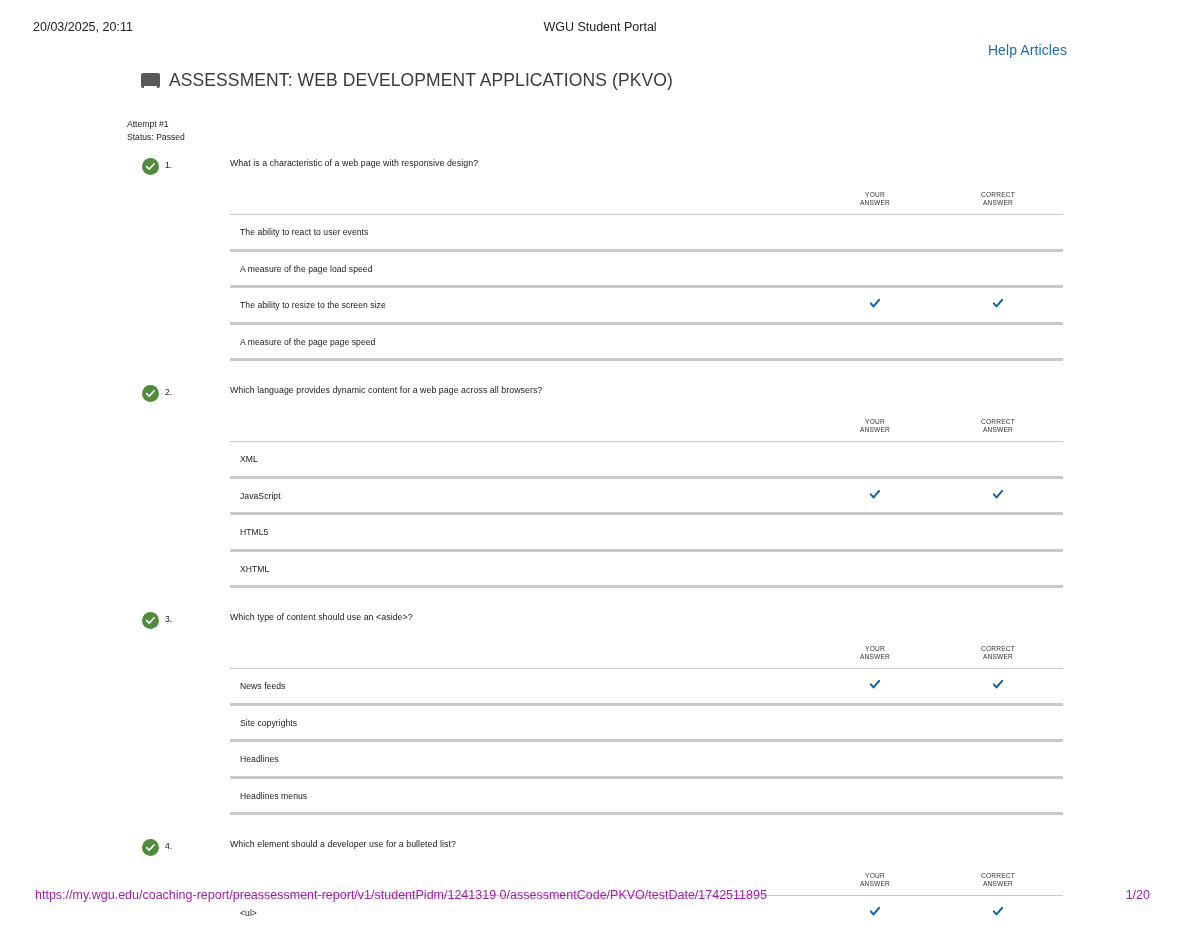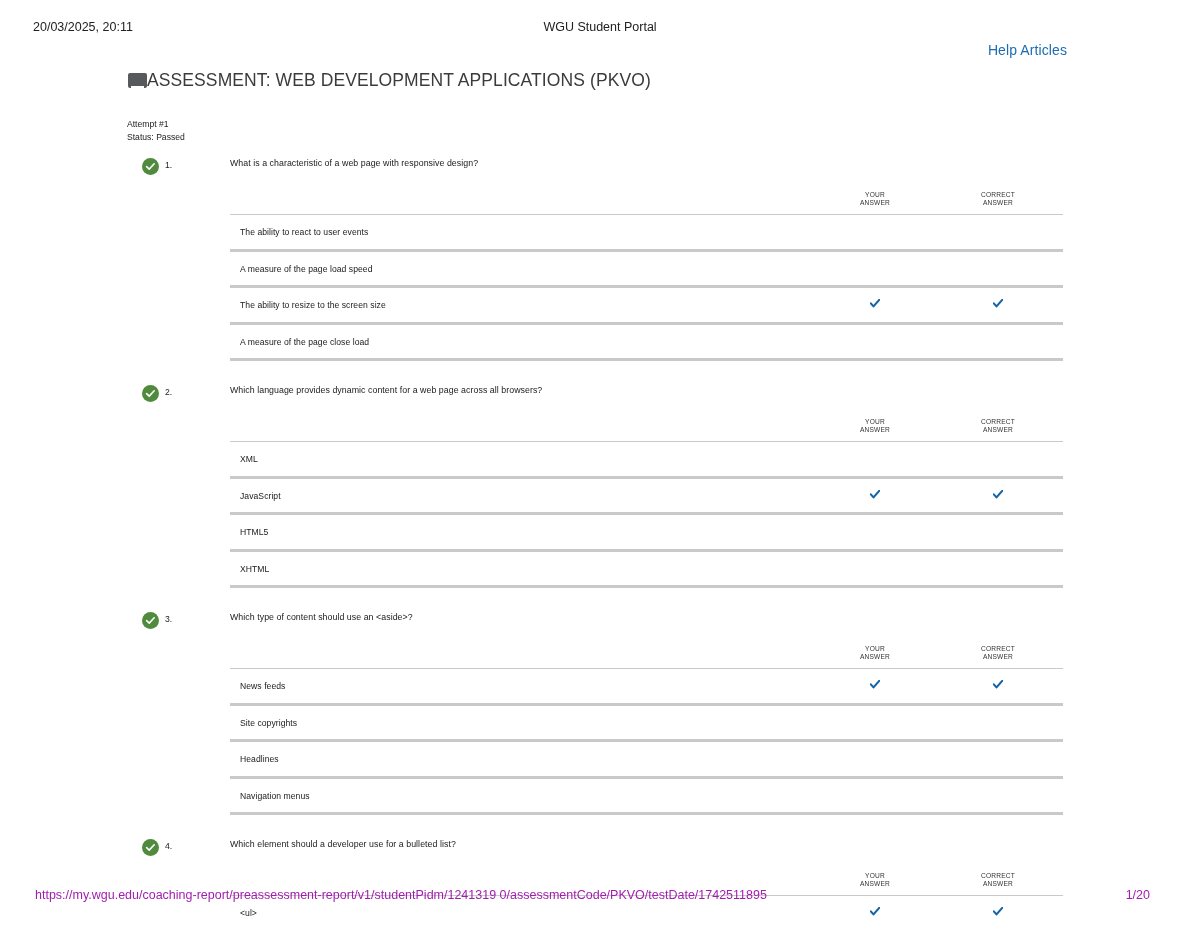--- a/index.html
+++ b/index.html
@@ -52,23 +52,24 @@
     letter-spacing: 0.1px;
     text-decoration: none;
     white-space: nowrap;
     margin-left: 28px;
   }
 
   
   .page-title-row {
     position: absolute;
     top: 70px;
-    left: 128px;
+    left: 141px;
     display: flex;
     align-items: center;
+    gap: 9px;
   }
   .title-icon {
     width: 19px;
     height: 15px;
     background: #58595b;
     border-radius: 2px;
     position: relative;
     flex: none;
   }
   .title-icon::after {
@@ -274,21 +275,21 @@
             <path d="M0.8 4.4 L3.5 7.4 L9.2 0.9" fill="none" stroke="#1464a5" stroke-width="2.1" stroke-linecap="round" stroke-linejoin="round"></path>
           </svg>
         </span>
         <span class="opt-mark mark-correct">
           <svg width="10" height="9" viewBox="0 0 10 9" aria-hidden="true">
             <path d="M0.8 4.4 L3.5 7.4 L9.2 0.9" fill="none" stroke="#1464a5" stroke-width="2.1" stroke-linecap="round" stroke-linejoin="round"></path>
           </svg>
         </span>
       </div>
       <div class="opt-row" style="border-bottom-color: rgb(201, 201, 201);">
-        <span class="opt-text">A measure of the page close load</span>
+        <span class="opt-text">A measure of the page page speed</span>
         <span class="opt-mark mark-your"></span>
         <span class="opt-mark mark-correct"></span>
       </div>
     </div>
     <div class="q-gap"></div>
     <div class="question">
       <div class="q-head">
         <span class="q-badge" style="background: rgb(79, 138, 61);">
           <svg width="11" height="11" viewBox="0 0 11 11" aria-hidden="true">
             <path d="M1.6 5.6 L4.2 8.1 L9.2 2.8" fill="none" stroke="#ffffff" stroke-width="1.6" stroke-linecap="round" stroke-linejoin="round"></path>
@@ -374,21 +375,21 @@
         <span class="opt-text">Site copyrights</span>
         <span class="opt-mark mark-your"></span>
         <span class="opt-mark mark-correct"></span>
       </div>
       <div class="opt-row" style="border-bottom-color: rgb(201, 201, 201);">
         <span class="opt-text">Headlines</span>
         <span class="opt-mark mark-your"></span>
         <span class="opt-mark mark-correct"></span>
       </div>
       <div class="opt-row" style="border-bottom-color: rgb(201, 201, 201);">
-        <span class="opt-text">Navigation menus</span>
+        <span class="opt-text">Headlines menus</span>
         <span class="opt-mark mark-your"></span>
         <span class="opt-mark mark-correct"></span>
       </div>
     </div>
     <div class="q-gap"></div>
     <div class="question">
       <div class="q-head">
         <span class="q-badge" style="background: rgb(79, 138, 61);">
           <svg width="11" height="11" viewBox="0 0 11 11" aria-hidden="true">
             <path d="M1.6 5.6 L4.2 8.1 L9.2 2.8" fill="none" stroke="#ffffff" stroke-width="1.6" stroke-linecap="round" stroke-linejoin="round"></path>

